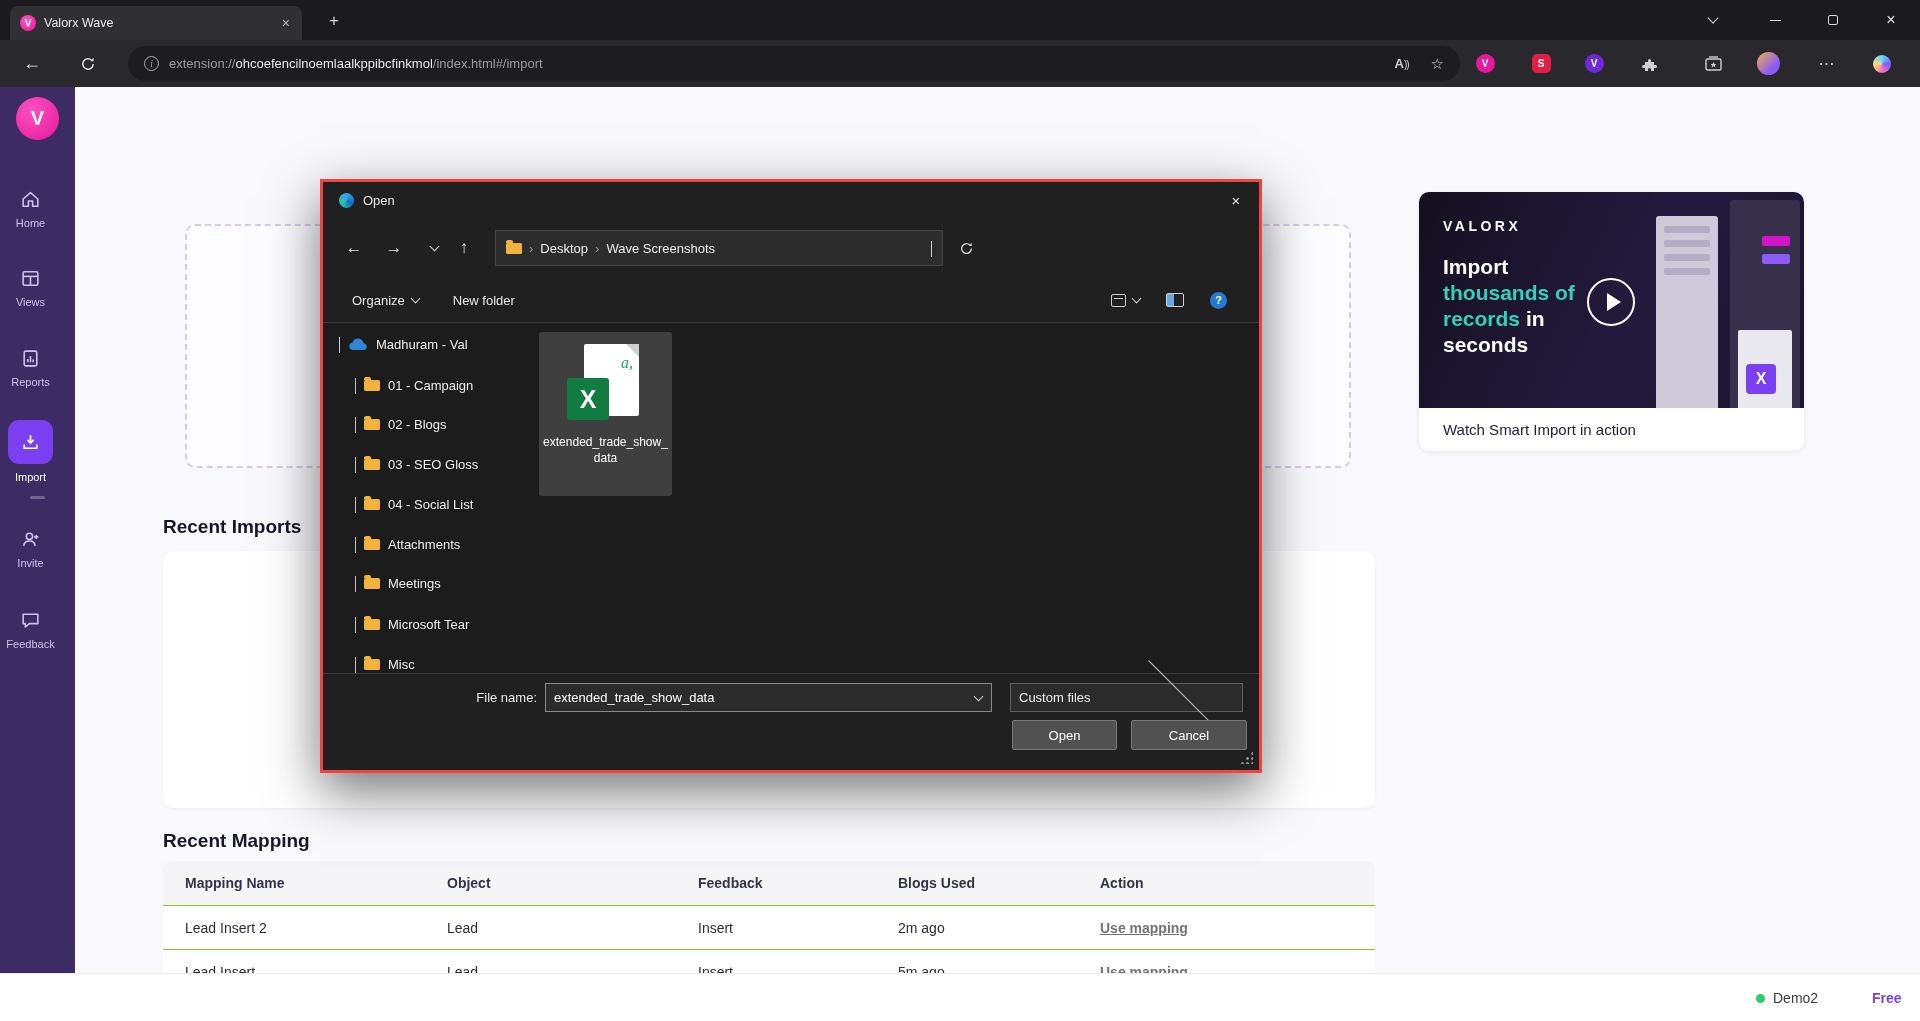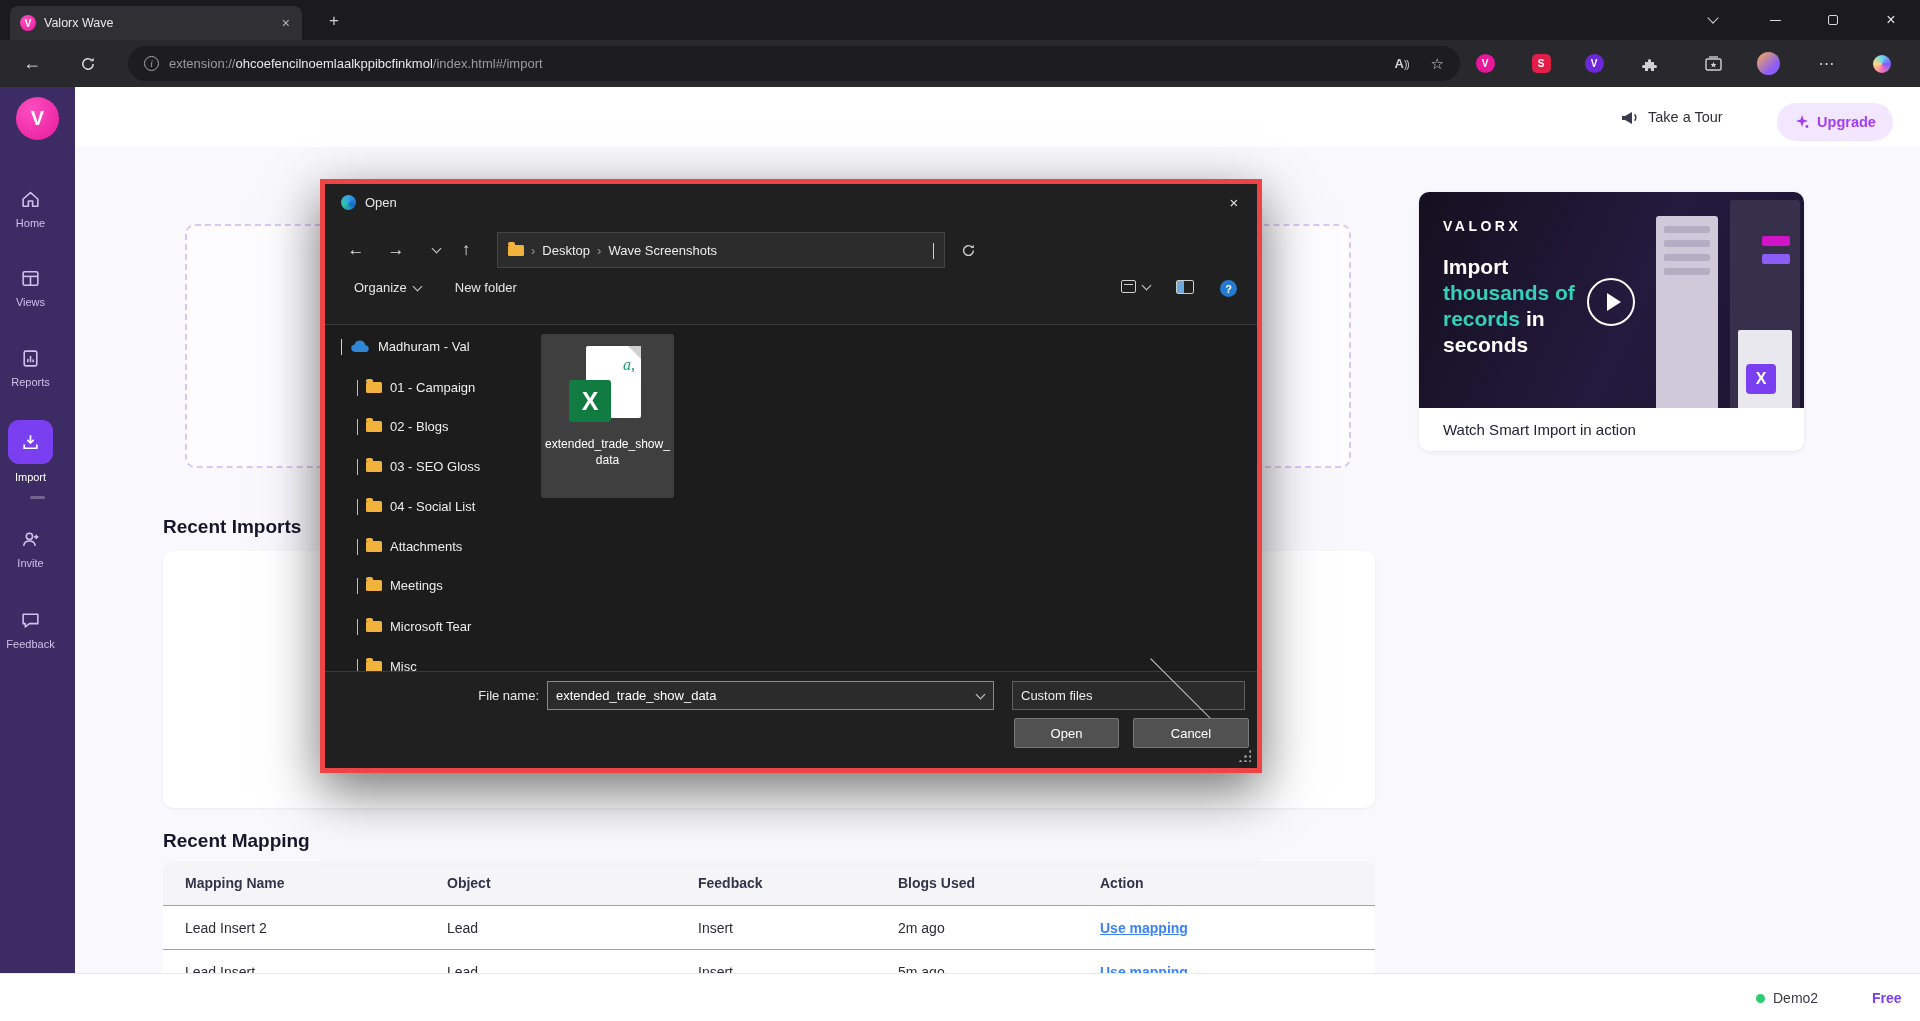--- a/index.html
+++ b/index.html
@@ -72,21 +72,21 @@
     border-radius:10px;background:#fdfcff}
   .h1{position:absolute;left:163px;font-size:19px;font-weight:bold;color:#17172b}
   .card{position:absolute;left:163px;background:#fff;border-radius:10px;box-shadow:0 1px 3px rgba(0,0,0,.06)}
 
   .map-table{position:absolute;left:163px;top:774px;width:1212px;background:#fff;border-radius:8px 8px 0 0;
     overflow:hidden;font-size:14px;color:#2b2b3a}
   .trow{display:grid;grid-template-columns:262px 251px 200px 202px 1fr;height:44px;align-items:center}
   .trow > div{padding-left:22px}
   .thead{background:#f5f5f8;font-weight:bold;color:#33334a}
   .tbody-row{border-top:1px solid #84cc16}
-  .uselink{color:#3b82f6;text-decoration:underline;font-weight:bold}
+  .uselink{color:#737373;text-decoration:underline;font-weight:bold}
 
   .promo{position:absolute;left:1419px;top:105px;width:385px;height:259px;background:#fff;border-radius:10px;
     box-shadow:0 1px 4px rgba(0,0,0,.08)}
   .promo-img{position:absolute;left:0;right:0;top:0;height:216px;border-radius:10px 10px 0 0;overflow:hidden;
     background:linear-gradient(115deg,#14101f,#241a3e 55%,#1a1430)}
   .promo-brand{position:absolute;left:24px;top:26px;color:#fff;font-size:14px;font-weight:bold;letter-spacing:3.5px}
   .promo-head{position:absolute;left:24px;top:62px;width:145px;color:#fff;font-size:21px;font-weight:bold;line-height:26px}
   .promo-head .teal{color:#35d0ba}
   .play{position:absolute;left:168px;top:86px;width:48px;height:48px;border:2.5px solid #fff;border-radius:50%}
   .play::after{content:"";position:absolute;left:18px;top:13px;border-style:solid;border-width:9px 0 9px 14px;
@@ -104,21 +104,21 @@
     color:#23233a;font-size:15px}
 
   .footerbar{position:absolute;left:0;right:0;top:973px;height:48px;background:#fff;border-top:1px solid #e9e9ee;z-index:40}
   .env{position:absolute;left:1756px;top:0;height:48px;display:flex;align-items:center;gap:8px;color:#3a3a4a;font-size:14px}
   .gdot{width:9px;height:9px;border-radius:50%;background:#2ecc71}
   .plan{position:absolute;left:1872px;top:0;height:48px;display:flex;align-items:center;color:#7b3ff2;
     font-size:14px;font-weight:bold}
 
   
   .dialog{position:absolute;left:320px;top:179px;width:942px;height:594px;background:#202020;
-    border:5px solid #ef4444;box-shadow:0 18px 50px rgba(0,0,0,.55);z-index:100;color:#e8e8e8;font-size:13px}
+    border:3px solid #ef4444;box-shadow:0 18px 50px rgba(0,0,0,.55);z-index:100;color:#e8e8e8;font-size:13px}
   .dlg-title{position:absolute;left:0;top:0;right:0;height:36px;display:flex;align-items:center;padding-left:16px;gap:9px}
   .dlg-appic{width:15px;height:15px;border-radius:50%;background:conic-gradient(#35a3e8,#1668c8,#2ec4a5,#35a3e8)}
   .dlg-close{position:absolute;right:0;top:0;width:46px;height:36px;display:flex;align-items:center;
     justify-content:center;color:#e6e6e6;font-size:15px}
   .dlg-nav{position:absolute;left:0;top:36px;right:0;height:60px}
   .dnav-btn{position:absolute;top:6px;height:48px;width:34px;display:flex;align-items:center;justify-content:center;
     color:#e2e2e2;font-size:17px}
   .field{position:absolute;top:12px;height:36px;background:#2c2c2c;border:1px solid #454545;display:flex;
     align-items:center;padding:0 10px;gap:7px}
   .crumb{color:#ededed;white-space:nowrap}
@@ -126,21 +126,21 @@
   .folder{width:16px;height:11px;background:#f2b33d;border-radius:1.5px;position:relative;flex:0 0 16px}
   .folder::before{content:"";position:absolute;top:-3px;left:0;width:7px;height:3px;background:#f2b33d;
     border-radius:2px 2px 0 0}
   .chev-d{width:7px;height:7px;border-right:1.5px solid #cfcfcf;border-bottom:1.5px solid #cfcfcf;
     transform:rotate(45deg);margin-top:-3px}
   .chev-r{width:7px;height:7px;border-right:1.5px solid #bdbdbd;border-bottom:1.5px solid #bdbdbd;
     transform:rotate(-45deg)}
   .search-in{flex:1;background:transparent;border:0;outline:0;color:#e8e8e8;font-size:12.5px;
     font-family:"Liberation Sans",sans-serif}
   .search-in::placeholder{color:#8f8f8f}
-  .dlg-toolbar{position:absolute;left:0;top:96px;right:4px;height:44px;display:flex;align-items:flex-start}
+  .dlg-toolbar{position:absolute;left:0;top:96px;right:16px;height:44px;display:flex;align-items:center}
   .tool{display:flex;align-items:center;gap:7px;color:#e6e6e6}
   .view-sq{width:15px;height:13px;border:1.4px solid #cfcfcf;border-radius:2px;position:relative}
   .view-sq::after{content:"";position:absolute;left:2px;right:2px;top:3px;border-top:1.4px solid #cfcfcf}
   .pane-ic{width:18px;height:14px;border:1.4px solid #cfcfcf;border-radius:2px;position:relative}
   .pane-ic::after{content:"";position:absolute;left:0;top:0;bottom:0;width:7px;background:#6ca9dd}
   .help-ic{width:17px;height:17px;border-radius:50%;background:#2479d0;color:#fff;font-size:11px;font-weight:bold;
     display:flex;align-items:center;justify-content:center}
   .dlg-body{position:absolute;left:0;top:140px;right:0;height:357px;background:#1c1c1c;
     border-top:1px solid #3a3a3a;overflow:hidden}
   .tree{position:absolute;left:0;top:0;width:182px;bottom:0;overflow:hidden}
@@ -242,37 +242,20 @@
       </div>
     <div class="ext" style="left:1810px">
         <span class="dots">⋯</span>
       </div>
     <div class="ext" style="left:1865px">
         <span class="copilot"></span>
       </div>
   </div>
 
   <div class="app">
-    <div class="app-header">
-      <div class="tour">
-        <svg width="19" height="17" viewBox="0 0 19 17">
-            <path d="M2 7v4h3l7 4V3L5 7H2z" fill="#3b3b4f"></path>
-            <path d="M14.5 5.5c1.8 1.1 1.8 5 0 6.1" stroke="#3b3b4f" fill="none" stroke-width="1.5"></path>
-          </svg>
-        <span>Take a Tour</span>
-      </div>
-      <div class="upgrade">
-        <svg width="16" height="16" viewBox="0 0 16 16">
-            <path d="M8 1l1.5 4.5L14 7l-4.5 1.5L8 13 6.5 8.5 2 7l4.5-1.5z" fill="#a33df0"></path>
-            <circle cx="13" cy="12.5" r="1.4" fill="#a33df0"></circle>
-          </svg>
-        <span>Upgrade</span>
-      </div>
-
-    </div>
 
     <div class="sidebar">
       <div class="logo">V</div>
 
       <div class="side-item" style="top:102px">
         <svg width="21" height="21" viewBox="0 0 20 20">
             <path d="M3 9.5 10 3.5 17 9.5 V16.5 H12 V11.5 H8 V16.5 H3 Z" fill="none" stroke="currentColor" stroke-width="1.5" stroke-linejoin="round"></path>
           </svg>
         <span class="side-label">Home</span>
       </div>

